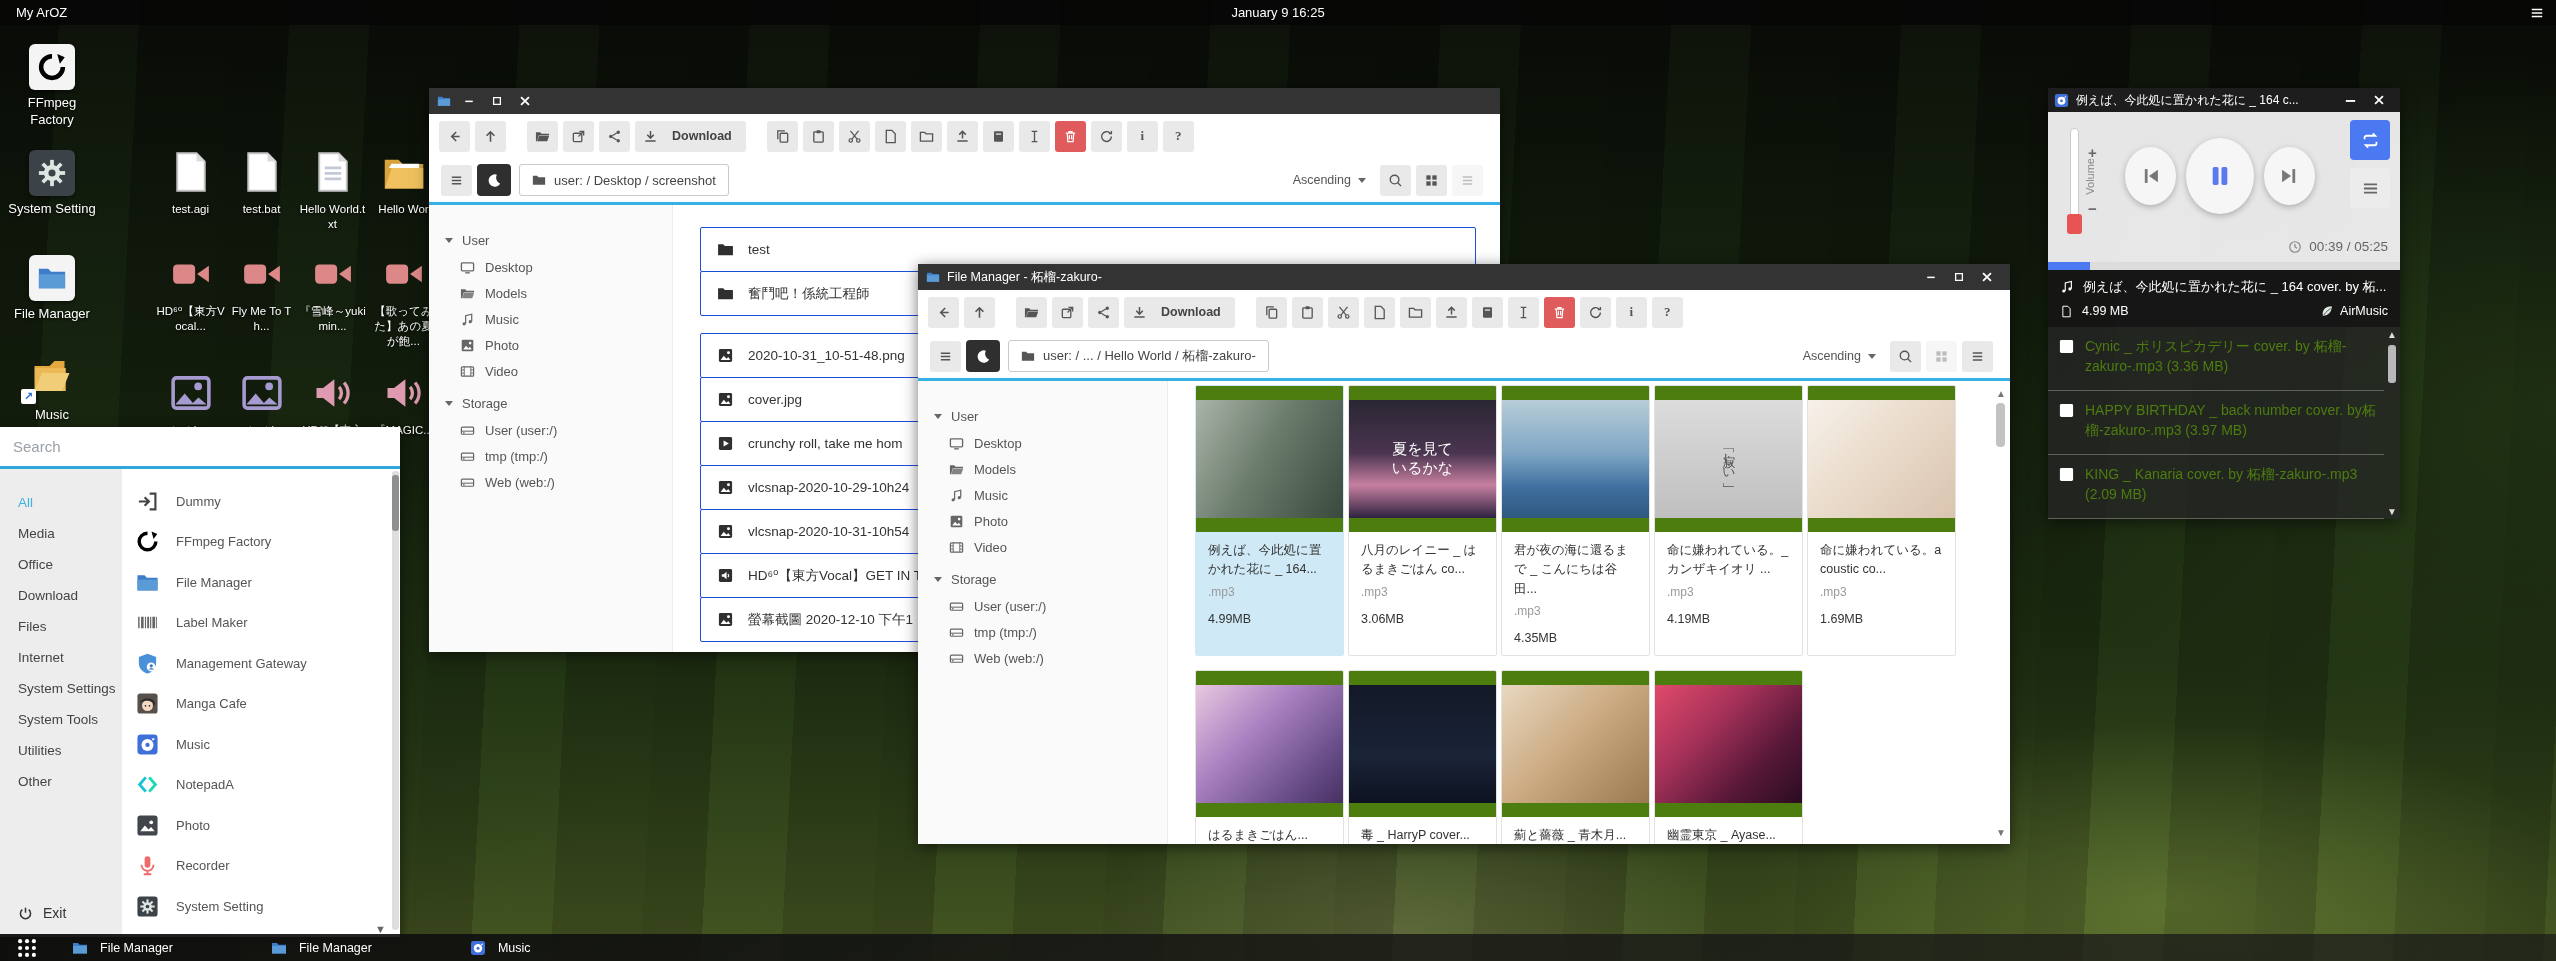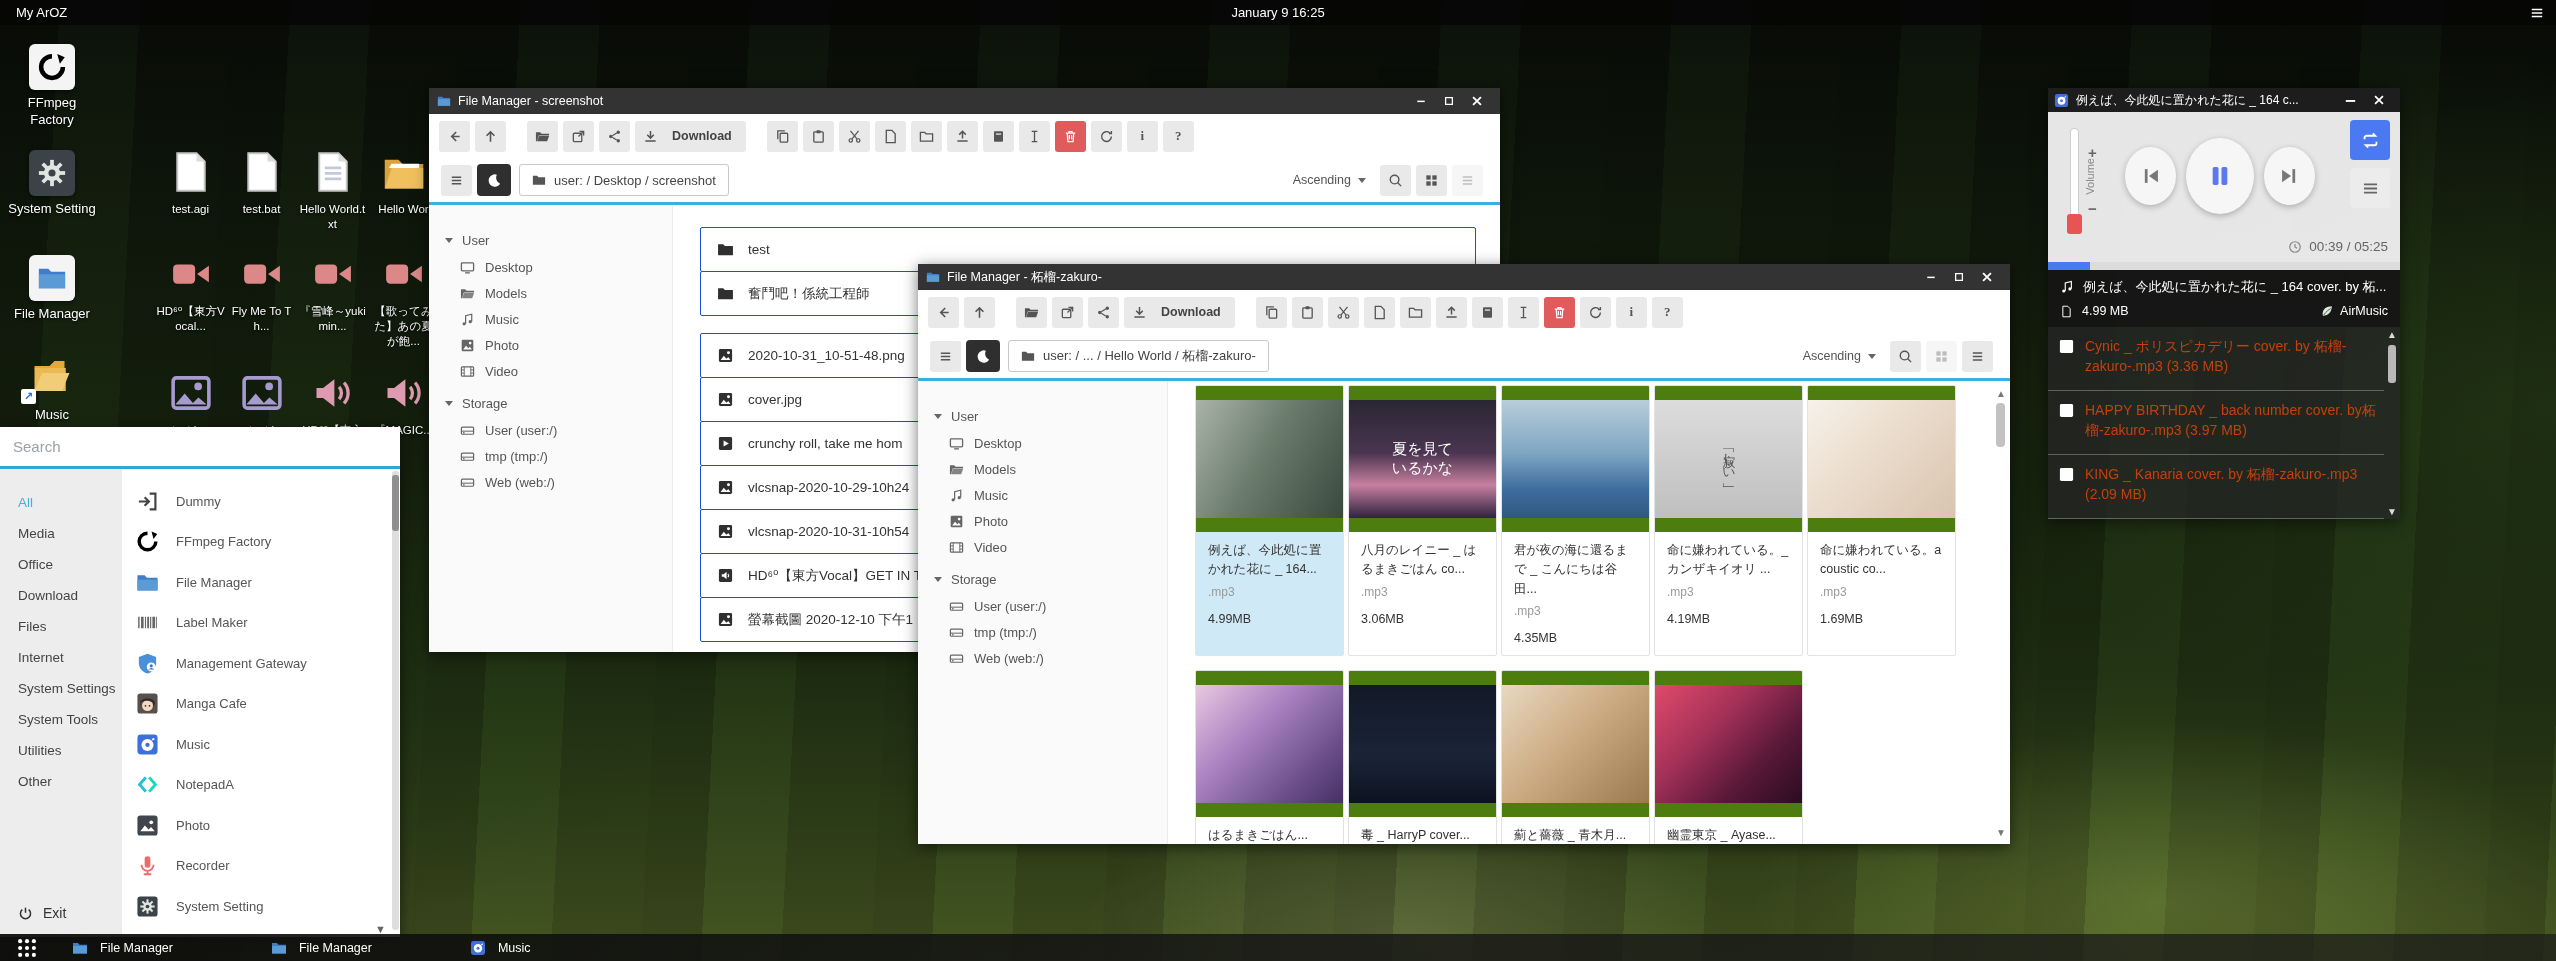--- a/index.html
+++ b/index.html
@@ -157,21 +157,21 @@
   .progress{height:8px;background:#dcdcdc;position:relative;}
   .progress .fill{position:absolute;left:0;top:0;bottom:0;background:#4a79f2;}
   .nowplay{background:rgba(22,22,22,.93);padding:8px 12px 9px;color:#fff;}
   .np1{display:flex;align-items:center;font-size:13px;white-space:nowrap;overflow:hidden;}
   .np1 .icon{width:14px;height:14px;margin-right:9px;flex:none;}
   .np2{display:flex;align-items:center;margin-top:8px;font-size:12.5px;}
   .np2 .icon{width:13px;height:13px;margin-right:9px;}
   .np2 .svc{margin-left:auto;display:flex;align-items:center;}
   .np2 .svc .icon{width:14px;height:14px;margin-right:6px;color:#dfe8df;}
   .plist{background:rgba(38,38,38,.74);position:relative;padding-right:16px;}
-  .plitem{min-height:64px;padding:9px 2px 9px 10px;border-bottom:1px solid rgba(255,255,255,.28);color:#c2410c;font-size:14px;line-height:1.45;cursor:pointer;}
+  .plitem{min-height:64px;padding:9px 2px 9px 10px;border-bottom:1px solid rgba(255,255,255,.28);color:#4d7c0f;font-size:14px;line-height:1.45;cursor:pointer;}
   .plitem:last-child{border-bottom:none;}
   .plitem .icon{width:17px;height:17px;color:#fff;float:left;margin:2px 10px 2px 0;}
   .plscroll{position:absolute;right:2px;top:2px;bottom:2px;width:12px;}
   .plscroll .arr{color:#ddd;font-size:10px;text-align:center;cursor:pointer;}
   .plscroll .arr.dn{position:absolute;bottom:0;left:0;right:0;}
   .plscroll .thumbbar{position:absolute;top:16px;left:2px;width:8px;height:38px;background:#b9b9b9;border-radius:3px;}
 </style>
 </head>
 <body>
 
@@ -320,21 +320,20 @@
   </div>
 
 <div class="window" id="win1">
     <div class="titlebar">
       <span class="icon ">
         <svg viewBox="0 0 16 16">
           <path d="M1 3h5l1.5 1.7H15V13.5H1z" fill="#3f7cc9"></path>
           <path d="M1 6h14v7.5H1z" fill="#5b9bd5"></path>
         </svg>
       </span>
-      <span class="wtitle">File Manager - screenshot</span>
       <span class="wctl">
         <span class="icon">
           <svg viewBox="0 0 16 16">
             <path d="M3 8.5h10" stroke="#fff" stroke-width="2"></path>
           </svg>
         </span>
       </span>
       <span class="wctl">
         <span class="icon">
           <svg viewBox="0 0 16 16">

